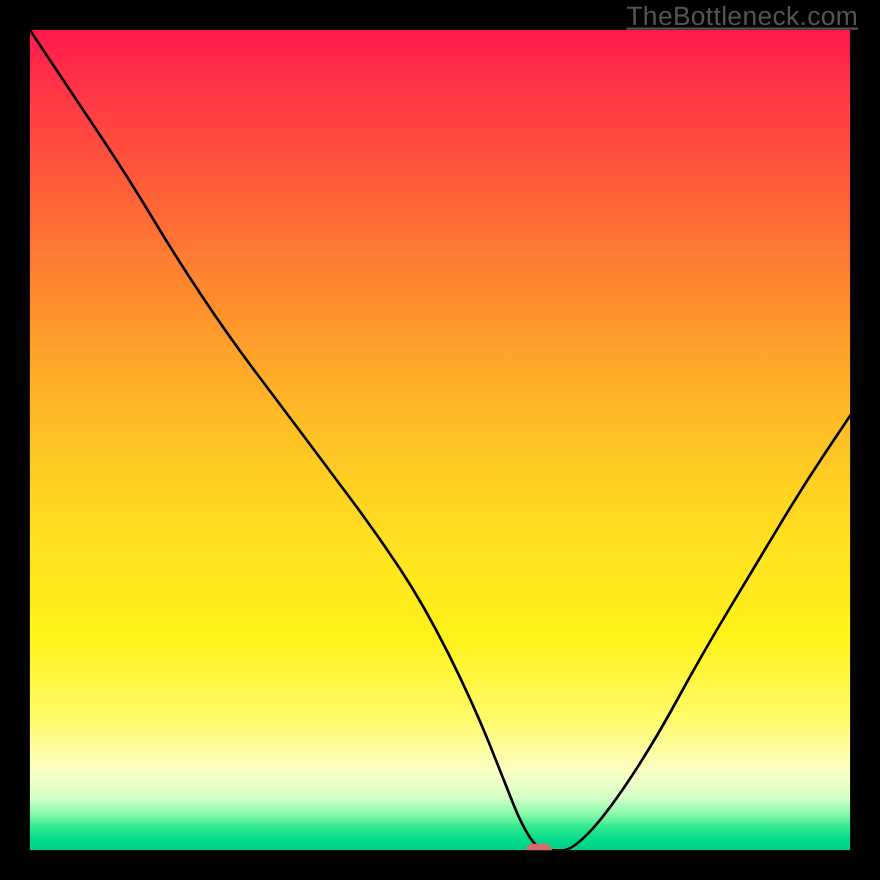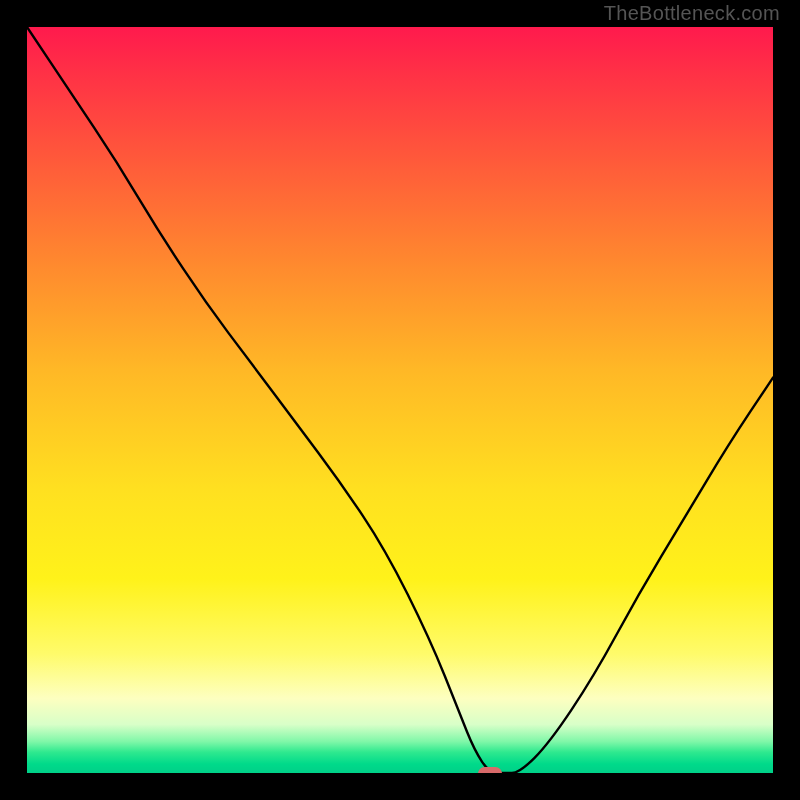--- a/index.html
+++ b/index.html
@@ -8,23 +8,24 @@
     height: 800px;
     background: #000;
     position: relative;
     font-family: Arial, Helvetica, sans-serif;
   }
   .attribution {
     position: absolute;
     top: 2px;
     right: 20px;
     color: #555;
-    font-size: 20px;
+    font-size: 24px;
     font-weight: normal;
     letter-spacing: 0.3px;
+    text-decoration: underline;
   }
   .plot-area {
     position: absolute;
     left: 27px;
     top: 27px;
     width: 746px;
     height: 746px;
     overflow: hidden;
   }
   .gradient-bg {

